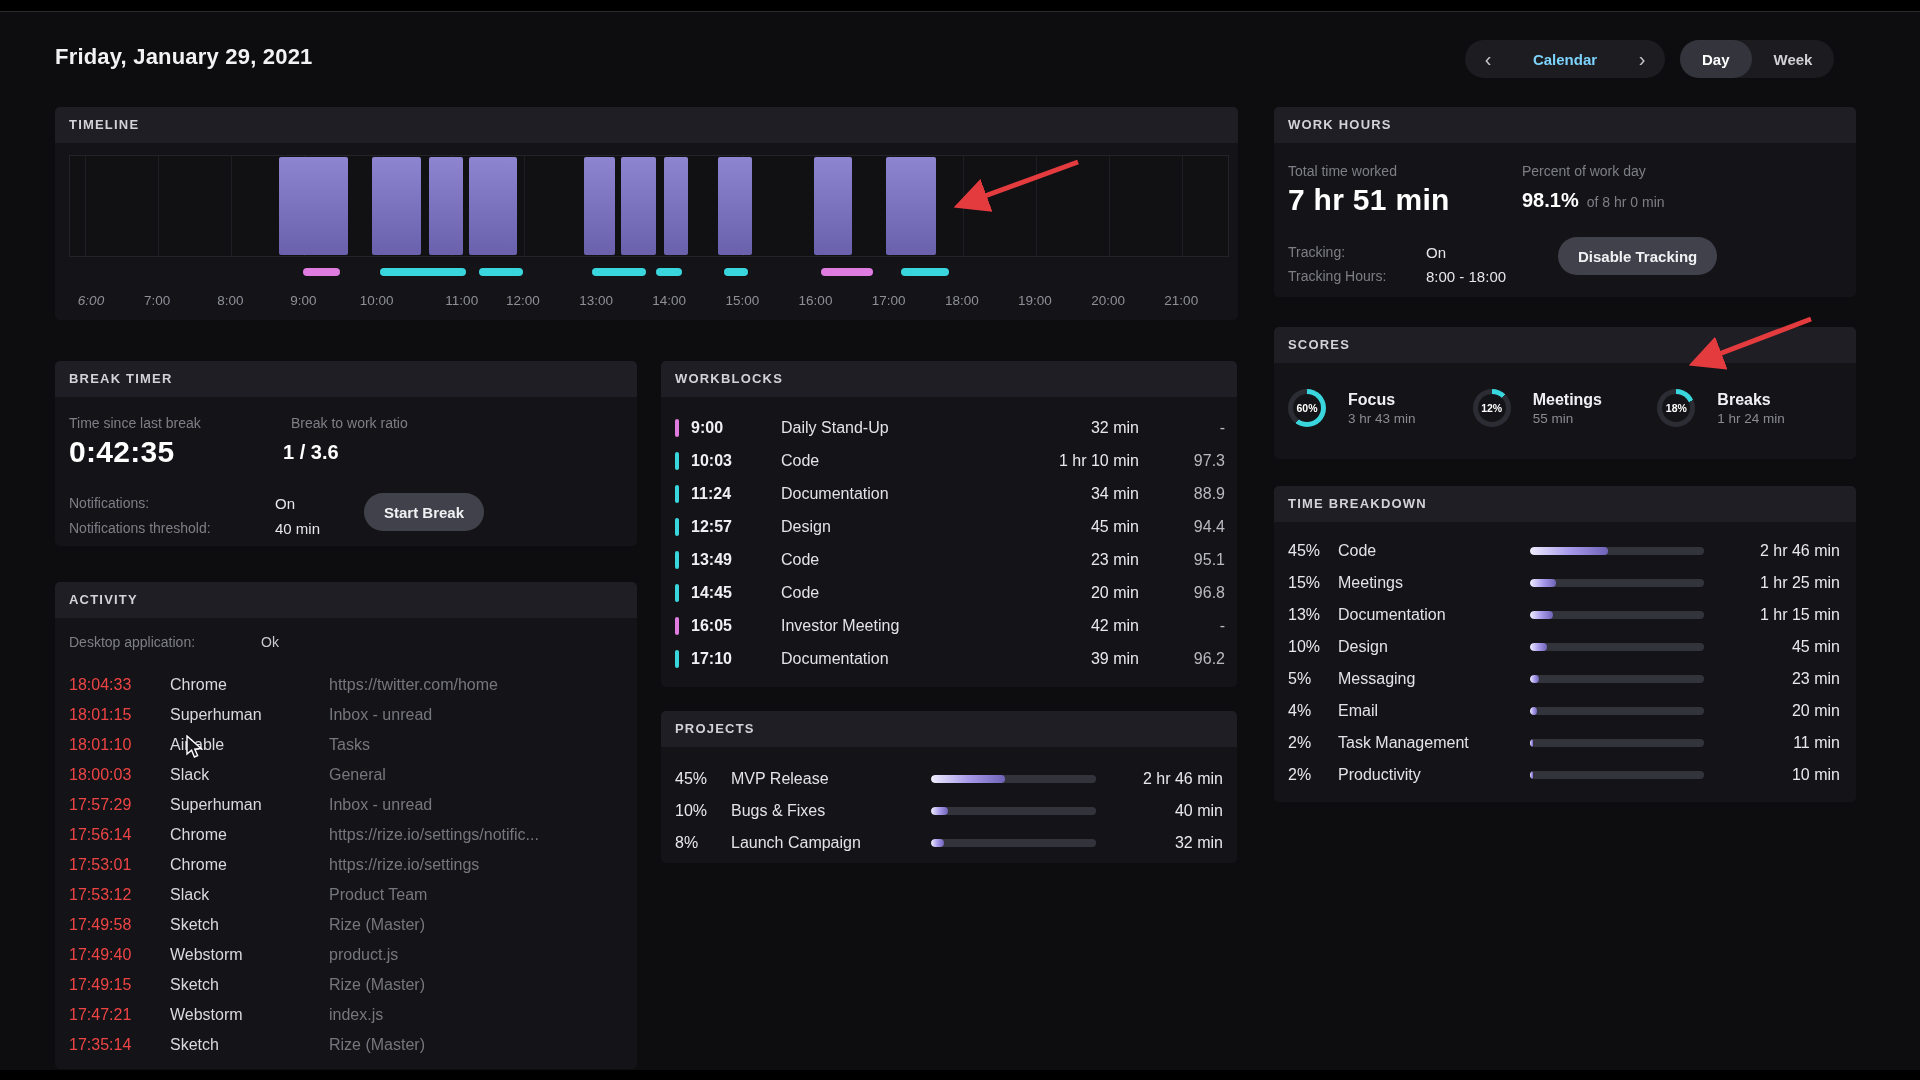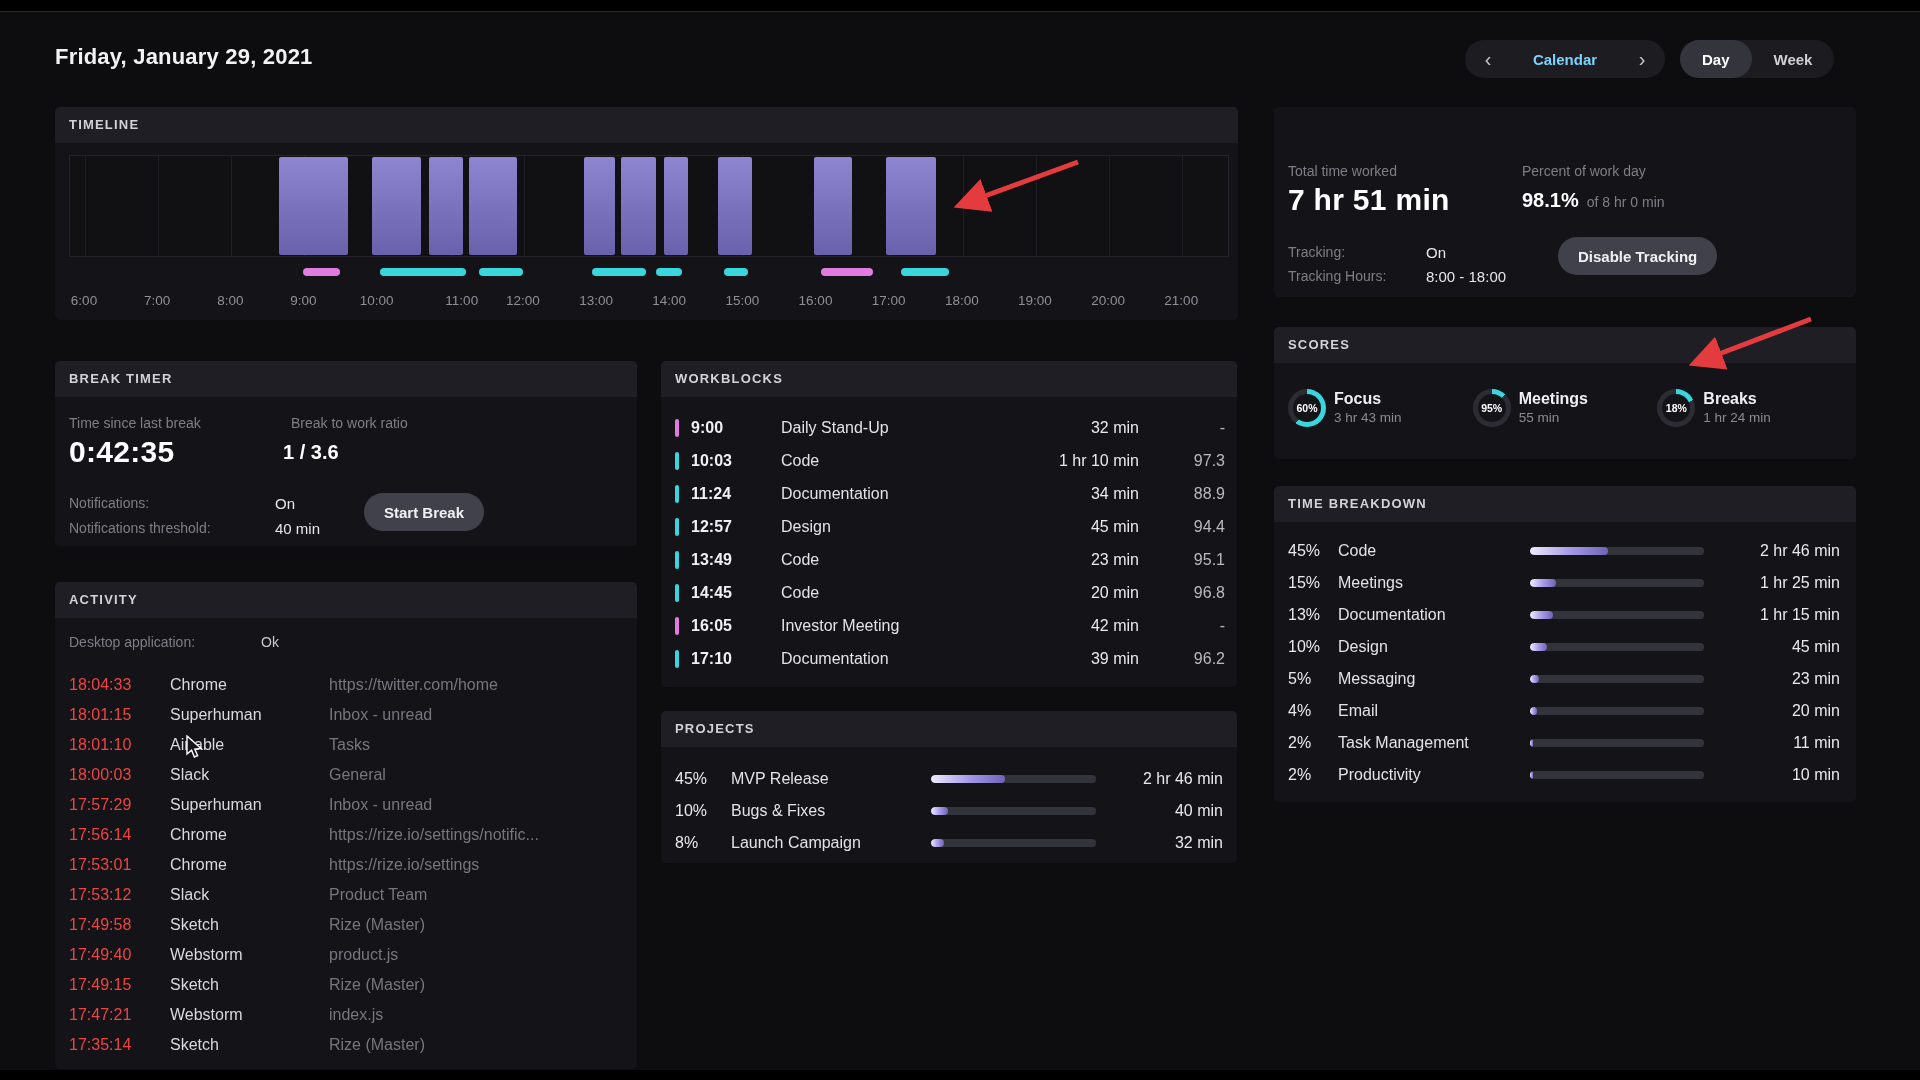--- a/index.html
+++ b/index.html
@@ -46,21 +46,21 @@
   .wh-total{left:14px;top:76px}
   .wh-pct-label{left:248px;top:56px}
   .wh-pct-row{left:248px;top:82px;display:flex;align-items:baseline;gap:8px}
   .wh-track-label{left:14px;top:137px}
   .wh-track-val{left:152px;top:137px}
   .wh-hours-label{left:14px;top:161px}
   .wh-hours-val{left:152px;top:161px}
   .wh-btn{left:284px;top:130px}
   
   .sc-list{position:absolute;left:14px;top:62px;right:14px;display:flex}
-  .sc-item{width:186px;display:flex;gap:8px;}
+  .sc-item{width:186px;display:flex;gap:22px;align-items:center}
   .ring{width:38px;height:38px;border-radius:50%;position:relative;flex:0 0 38px}
   .ring-hole{position:absolute;inset:5px;border-radius:50%;background:#141418;display:flex;align-items:center;justify-content:center;font-size:10.5px;font-weight:700;color:#fff}
   .sc-label{font-size:16px;font-weight:700;color:#f0f0f3;line-height:1.3}
   .sc-dur{font-size:13.5px;color:#8a8a93}
   
   .bt-since-label{left:14px;top:54px}
   .bt-since{left:14px;top:74px}
   .bt-ratio-label{left:236px;top:54px}
   .bt-ratio{left:228px;top:80px}
   .bt-notif-label{left:14px;top:134px}
@@ -155,40 +155,41 @@
         <div class="tl-track" style="left: 234.45px; width: 36.575px; background: rgb(224, 123, 224);"></div>
         <div class="tl-track" style="left: 311.257px; width: 85.5855px; background: rgb(58, 214, 221);"></div>
         <div class="tl-track" style="left: 410.01px; width: 43.89px; background: rgb(58, 214, 221);"></div>
         <div class="tl-track" style="left: 523.392px; width: 53.3995px; background: rgb(58, 214, 221);"></div>
         <div class="tl-track" style="left: 587.033px; width: 26.334px; background: rgb(58, 214, 221);"></div>
         <div class="tl-track" style="left: 655.062px; width: 24.1395px; background: rgb(58, 214, 221);"></div>
         <div class="tl-track" style="left: 752.352px; width: 51.205px; background: rgb(224, 123, 224);"></div>
         <div class="tl-track" style="left: 832.086px; width: 47.5475px; background: rgb(58, 214, 221);"></div>
       </div>
     <div class="tl-hours">
-        <div class="hourlab" style="left: 15px;">6:00</div>
+        <div class="hourlab" style="left: 22px; font-style: italic;">6:00</div>
         <div class="hourlab" style="left: 88.15px;">7:00</div>
         <div class="hourlab" style="left: 161.3px;">8:00</div>
         <div class="hourlab" style="left: 234.45px;">9:00</div>
         <div class="hourlab" style="left: 307.6px;">10:00</div>
         <div class="hourlab" style="left: 380.75px; margin-left: 12px;">11:00</div>
         <div class="hourlab" style="left: 453.9px;">12:00</div>
         <div class="hourlab" style="left: 527.05px;">13:00</div>
         <div class="hourlab" style="left: 600.2px;">14:00</div>
         <div class="hourlab" style="left: 673.35px;">15:00</div>
         <div class="hourlab" style="left: 746.5px;">16:00</div>
         <div class="hourlab" style="left: 819.65px;">17:00</div>
         <div class="hourlab" style="left: 892.8px; text-align: right;">18:00</div>
         <div class="hourlab" style="left: 965.95px;">19:00</div>
         <div class="hourlab" style="left: 1039.1px;">20:00</div>
         <div class="hourlab" style="left: 1112.25px;">21:00</div>
       </div>
   </section>
 
   <section class="panel p-workhours">
+    <div class="phead">WORK HOURS</div>
     <div class="abs lab wh-total-label">Total time worked</div>
     <div class="abs big wh-total">7 hr 51 min</div>
     <div class="abs lab wh-pct-label">Percent of work day</div>
     <div class="abs wh-pct-row">
       <span class="mid">98.1%</span>
       <span class="lab">of 8 hr 0 min</span>
     </div>
     <div class="abs lab wh-track-label">Tracking:</div>
     <div class="abs val wh-track-val">On</div>
     <div class="abs lab wh-hours-label">Tracking Hours:</div>
@@ -203,21 +204,21 @@
           <div class="ring" style="background: conic-gradient(rgb(58, 214, 221) 216deg, rgb(44, 44, 52) 0deg);">
             <div class="ring-hole">60%</div>
           </div>
           <div>
             <div class="sc-label">Focus</div>
             <div class="sc-dur">3 hr 43 min</div>
           </div>
         </div>
         <div class="sc-item">
           <div class="ring" style="background: conic-gradient(rgb(58, 214, 221) 43.2deg, rgb(44, 44, 52) 0deg);">
-            <div class="ring-hole">95%</div>
+            <div class="ring-hole">12%</div>
           </div>
           <div>
             <div class="sc-label">Meetings</div>
             <div class="sc-dur">55 min</div>
           </div>
         </div>
         <div class="sc-item">
           <div class="ring" style="background: conic-gradient(rgb(58, 214, 221) 64.8deg, rgb(44, 44, 52) 0deg);">
             <div class="ring-hole">18%</div>
           </div>

